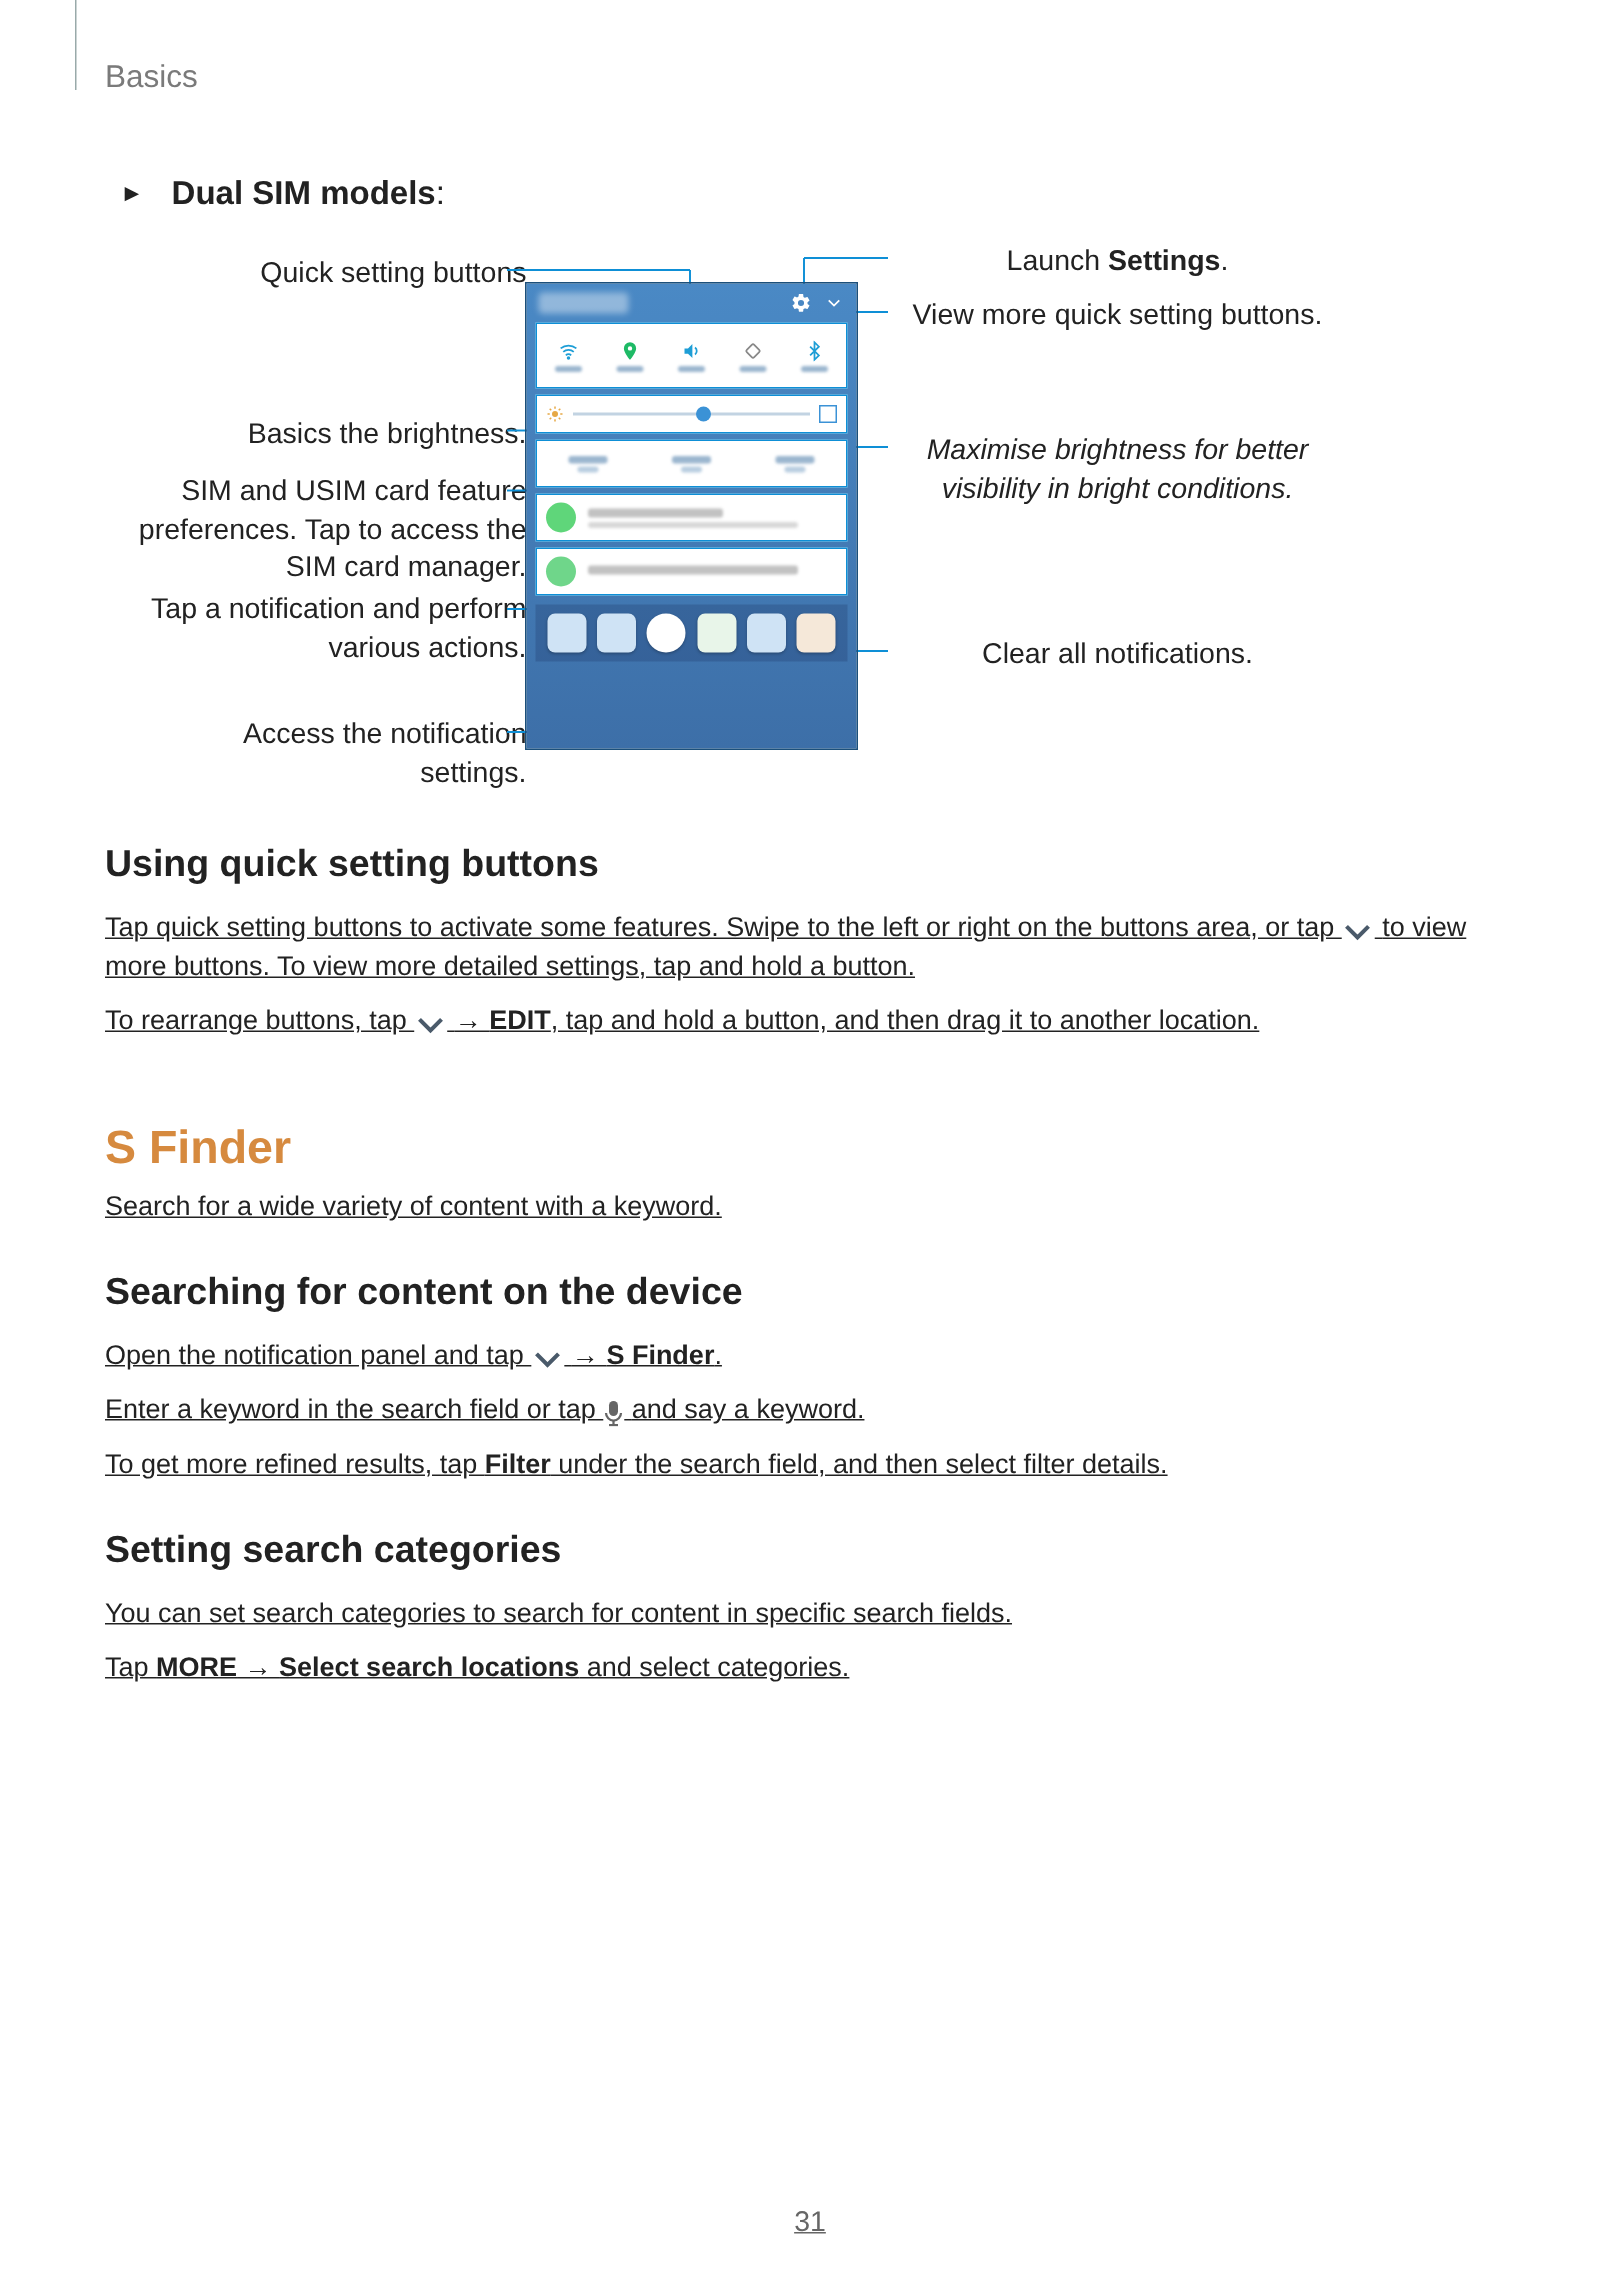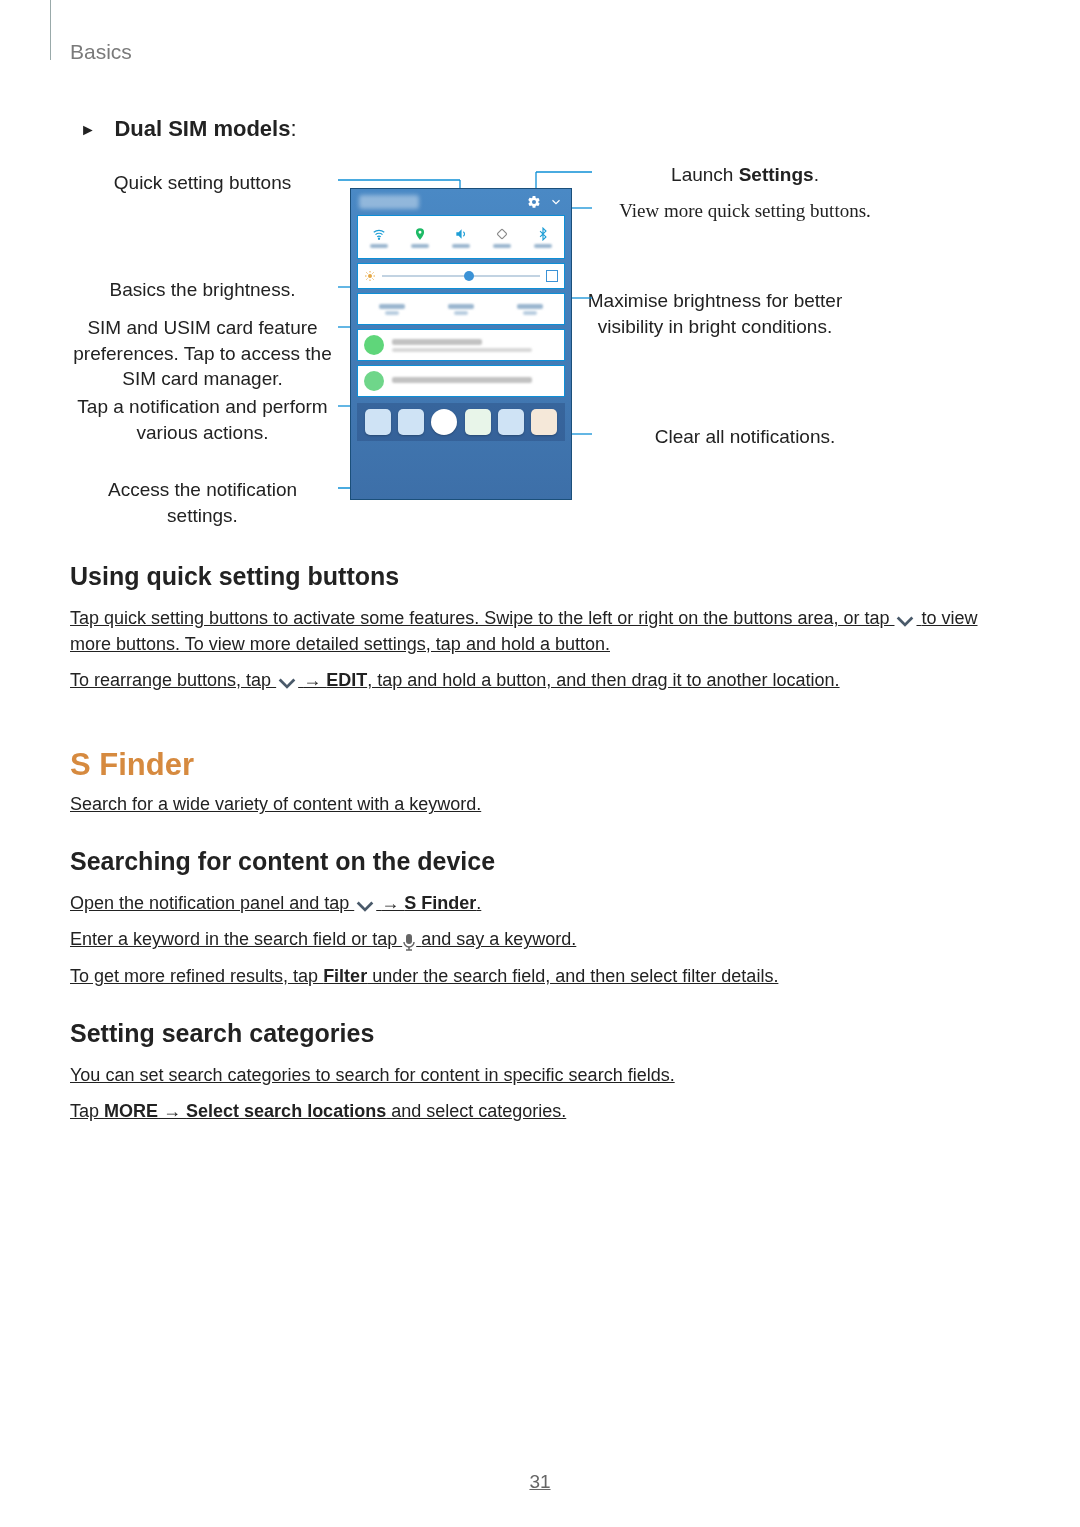--- a/index.html
+++ b/index.html
@@ -54,21 +54,21 @@
     width: 940px;
     height: 360px;
     margin: 0 auto 40px auto;
   }
   .callout {
     position: absolute;
     font-size: 19px;
     line-height: 1.35;
     color: #222;
   }
-  .callout.left { text-align: center; width: 265px; }
+  .callout.left { text-align: right; width: 265px; margin-left: 16px; }
   .callout.right { text-align: center; width: 300px; }
   .phone {
     position: absolute;
     left: 280px;
     top: 26px;
     width: 220px;
     height: 310px;
     background: linear-gradient(#4a89c5, #3d6fa8);
     border: 1px solid #1b4f7a;
     overflow: hidden;
@@ -232,22 +232,22 @@
 
       <div class="callout left" style="left:0; top:8px;">Quick setting buttons</div>
       <div class="callout left" style="left:0; top:115px;">Basics the brightness.</div>
       <div class="callout left" style="left:0; top:153px;">SIM and USIM card feature preferences. Tap to access the SIM card manager.</div>
       <div class="callout left" style="left:0; top:232px;">Tap a notification and perform various actions.</div>
       <div class="callout left" style="left:0; top:315px;">Access the notification settings.</div>
 
       <div class="callout right" style="left:525; left:525px; top:0px;">
         <span>Launch </span><span class="bold">Settings</span><span>.</span>
       </div>
-      <div class="callout right" style="left:525px; top:36px;font-family:Liberation Serif, serif;">View more quick setting buttons.</div>
-      <div class="callout right" style="left:495px; top:126px;">Maximise brightness for better visibility in bright conditions.</div>
+      <div class="callout right" style="left:525px; top:36px;">View more quick setting buttons.</div>
+      <div class="callout right" style="left:525px; top:126px;font-style:italic;">Maximise brightness for better visibility in bright conditions.</div>
       <div class="callout right" style="left:525px; top:262px;">Clear all notifications.</div>
 
       <svg class="leaders" viewBox="0 0 940 360">
         <g stroke="#0e8fd6" stroke-width="1.3" fill="none">
 
           <line x1="268" y1="18" x2="390" y2="18"></line>
             <line x1="390" y1="18" x2="390" y2="80"></line>
           <line x1="268" y1="125" x2="288" y2="125"></line>
           <line x1="268" y1="165" x2="288" y2="165"></line>
           <line x1="268" y1="244" x2="288" y2="244"></line>

